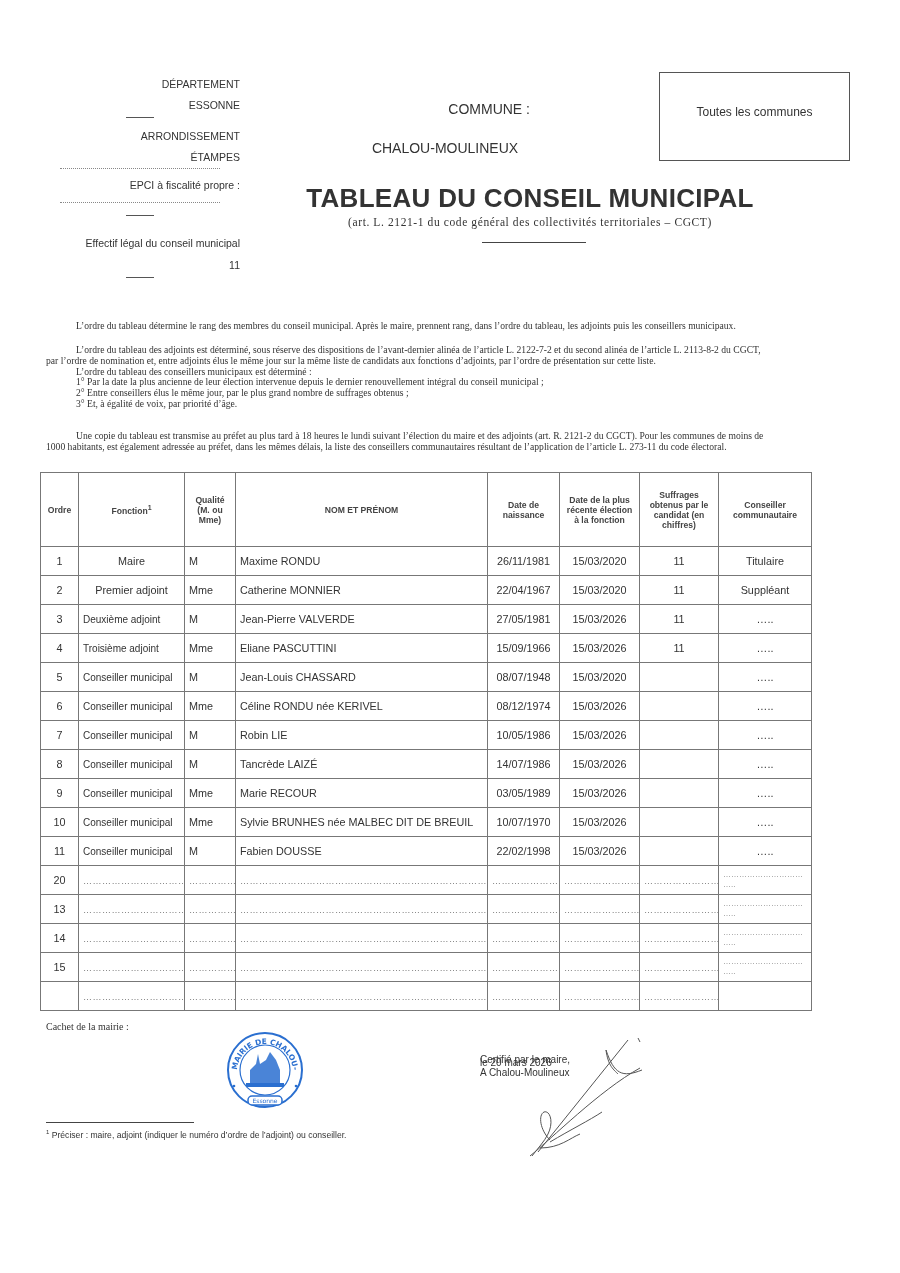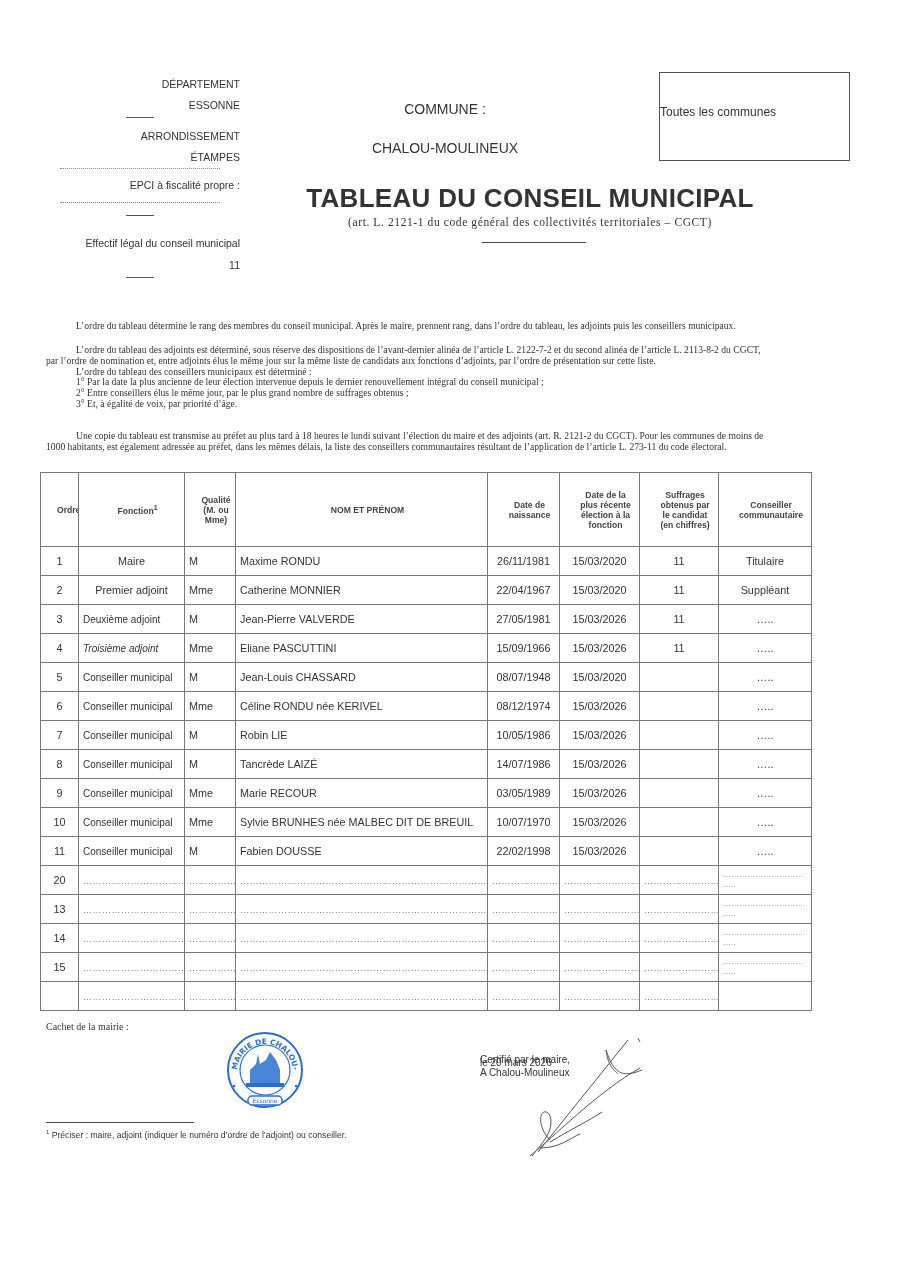--- a/index.html
+++ b/index.html
@@ -8,40 +8,40 @@
 
   .abs { position: absolute; }
 
   
   .left-block { left: 40px; top: 78px; width: 200px; font-size: 10.5px; color: #333; }
   .left-block .line { text-align: right; line-height: 12px; }
   .short-rule { width: 28px; height: 1px; background: #555; margin: 0 auto; }
   .dotted-rule { width: 160px; border-top: 1px dotted #888; margin: 0 auto; }
 
   
-  .commune-label { left: 360px; top: 101px; width: 170px; font-size: 14px; text-align: center; color: #333; }
+  .commune-label { left: 360px; top: 101px; width: 170px; font-size: 14px; text-align: right; color: #333; }
   .commune-name { left: 335px; top: 140px; width: 220px; font-size: 14px; text-align: center; color: #333; }
 
-  .box-communes { left: 659px; top: 72px; width: 191px; height: 89px; border: 1px solid #555; display: flex; align-items: flex-start; justify-content: flex-start; padding-top: 32px; font-size: 12px; color: #333; }
+  .box-communes { left: 659px; top: 72px; width: 191px; height: 89px; border: 1px solid #555; display: flex; align-items: flex-start; justify-content: center; padding-top: 32px; font-size: 12px; color: #333; }
 
   .main-title { left: 250px; top: 183px; width: 560px; font-family: Liberation Sans, sans-serif; font-weight: bold; font-size: 26px; text-align: center; color: #333; letter-spacing: 0.3px; }
   .sub-title { left: 250px; top: 216px; width: 560px; font-family: "Liberation Serif", serif; font-weight: normal; font-size: 11.5px; text-align: center; color: #333; letter-spacing: 0.6px; }
   .title-rule { left: 482px; top: 242px; width: 104px; height: 1px; background: #444; }
 
   
   .para { font-family: "Liberation Serif", serif; font-size: 9.6px; color: #333; line-height: 10.8px; }
   .p1 { left: 46px; top: 321px; width: 810px; text-indent: 30px; }
   .p2 { left: 46px; top: 345px; width: 820px; text-indent: 30px; }
   .p3 { left: 76px; top: 431px; width: 780px; }
   .p3b { left: 46px; top: 442px; width: 812px; }
 
   
   table.council { position: absolute; left: 40px; top: 472px; border-collapse: collapse; table-layout: fixed; width: 771px; }
   table.council td, table.council th { border: 1px solid #777; font-size: 10.8px; color: #333; height: 29px; padding: 0 4px; overflow: hidden; white-space: nowrap; }
-  table.council th { height: 74px; font-weight: bold; font-size: 8.6px; line-height: 10px; text-align: center; color: #444; white-space: normal; padding-left: 16px; }
+  table.council th { height: 74px; font-weight: bold; font-size: 8.6px; line-height: 10px; text-align: center; color: #444; white-space: normal; }
   table.council td.c { text-align: center; }
   table.council td.l { text-align: left; }
   .sup { font-size: 7px; vertical-align: super; }
   .dots { color: #777; letter-spacing: 0.5px; font-size: 9px; }
   .dots-small { color: #777; font-size: 8px; line-height: 10px; display: block; text-align: left; white-space: normal; word-break: break-all; }
   .cc-dots { color: #888; font-size: 10px; }
 
   
   .cachet-label { left: 46px; top: 1021px; font-family: "Liberation Serif", serif; font-size: 10px; color: #333; }
   .stamp { left: 220px; top: 1030px; width: 90px; height: 80px; }
@@ -142,21 +142,21 @@
         <td class="l" style="font-size: 10px; margin-left: 24px;">Deuxième adjoint</td>
         <td class="l">M</td>
         <td class="l">Jean-Pierre VALVERDE</td>
         <td class="c">27/05/1981</td>
         <td class="c">15/03/2026</td>
         <td class="c">11</td>
         <td class="c cc-dots">…..</td>
       </tr>
       <tr>
         <td class="c">4</td>
-        <td class="l" style="font-size: 10px; font-style: italic;">Troisième adjoint</td>
+        <td class="l" style="font-size: 10px;">Troisième adjoint</td>
         <td class="l">Mme</td>
         <td class="l">Eliane PASCUTTINI</td>
         <td class="c">15/09/1966</td>
         <td class="c">15/03/2026</td>
         <td class="c">11</td>
         <td class="c cc-dots">…..</td>
       </tr>
       <tr>
         <td class="c">5</td>
         <td class="l" style="font-size: 10px;">Conseiller municipal</td>

